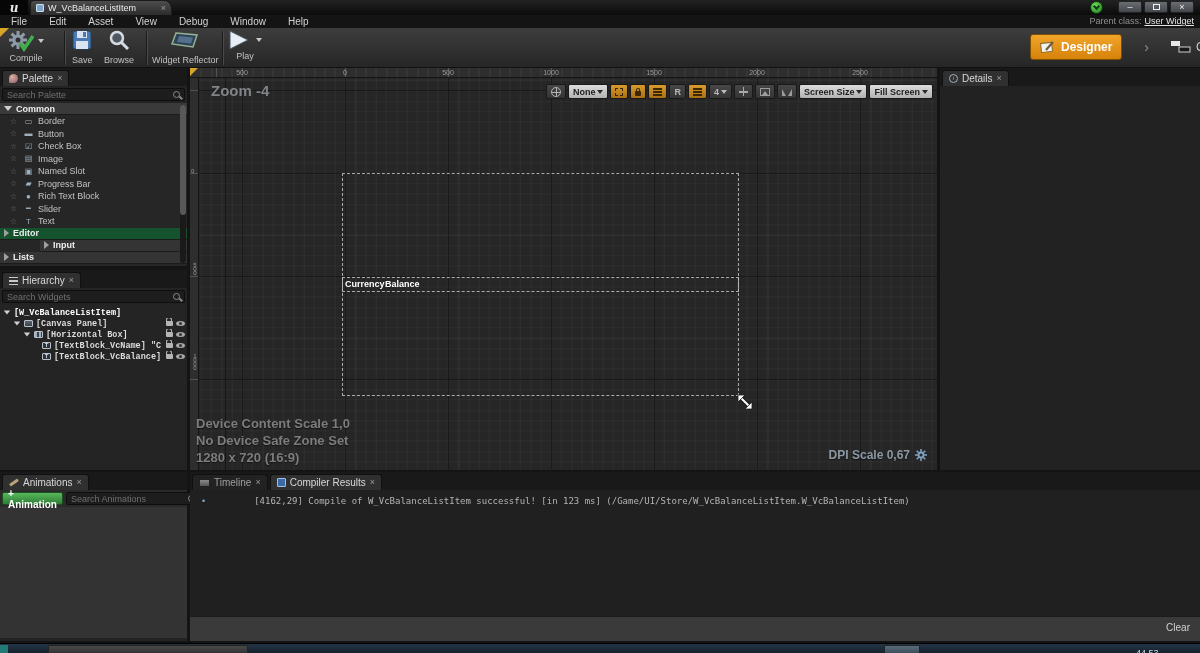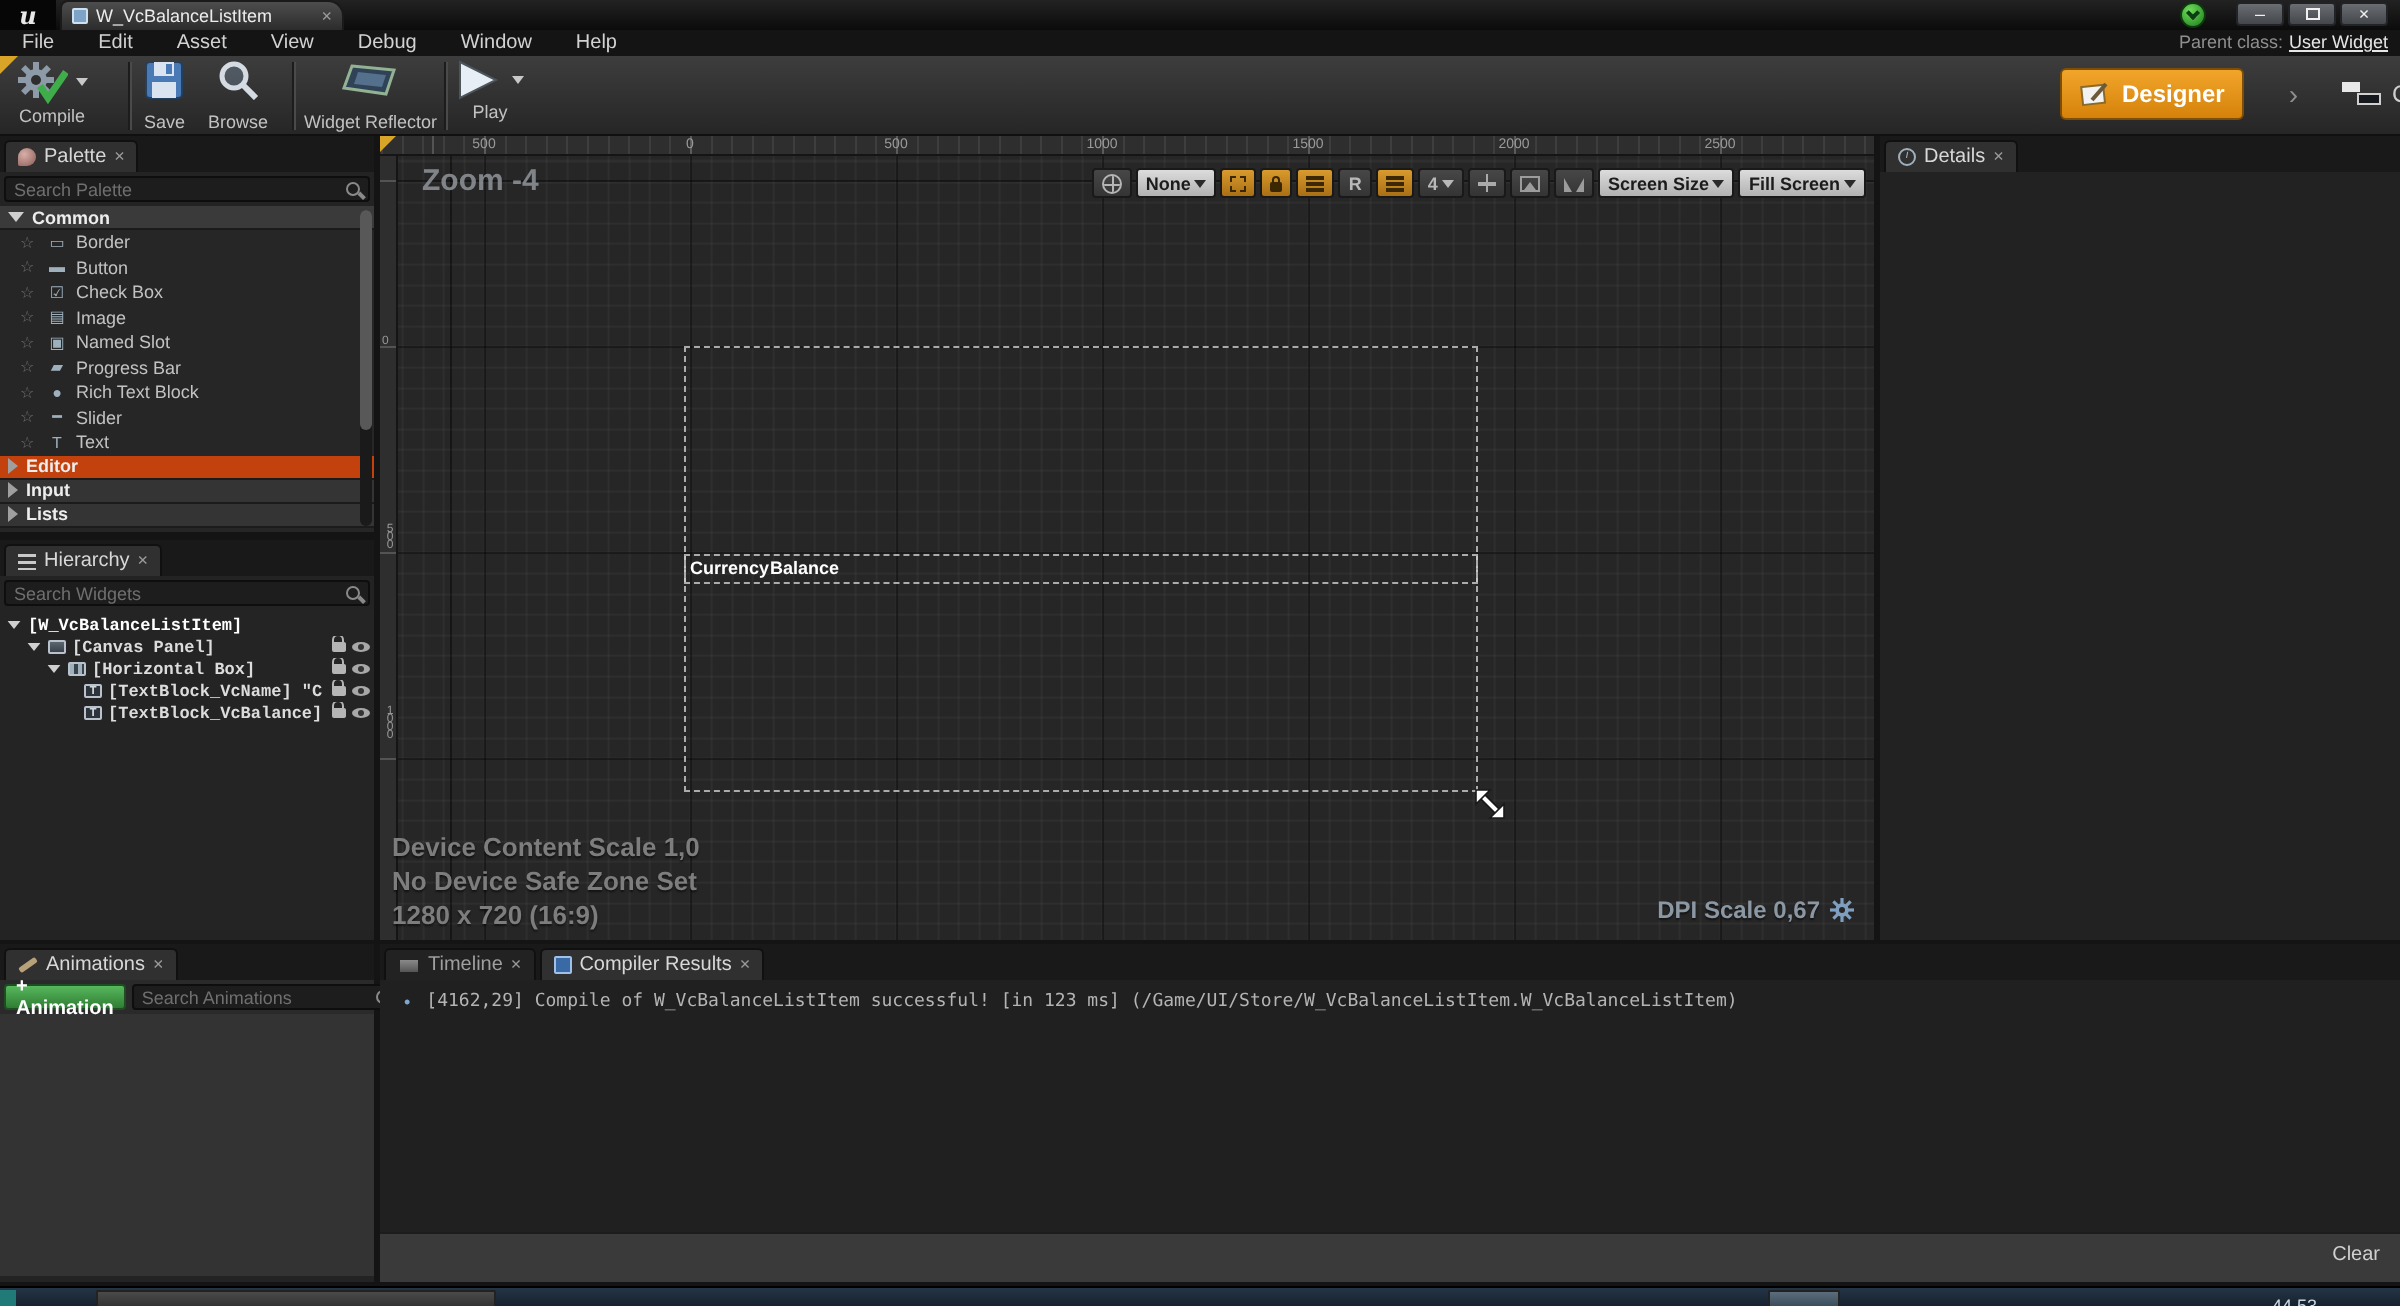--- a/index.html
+++ b/index.html
@@ -124,21 +124,21 @@
   .mirrico { width:10px; height:8px; position:relative;}
   .mirrico::before{ content:""; position:absolute; left:0; bottom:0; border-left:4px solid #9c9c9c; border-top:7px solid transparent;}
   .mirrico::after{ content:""; position:absolute; right:0; bottom:0; border-right:4px solid #9c9c9c; border-top:7px solid transparent;}
   .globe { width:10px; height:10px; border:1px solid #b5b5b5; border-radius:50%; position:relative; overflow:hidden;}
   .globe::before{content:""; position:absolute; left:4px; top:0; width:1px; height:10px; background:#b5b5b5;}
   .globe::after{content:""; position:absolute; top:4px; left:0; height:1px; width:10px; background:#b5b5b5;}
   .statline { font-size:13px; font-weight:bold; color:#7d7d7d; text-shadow:0 1px 1px rgba(0,0,0,.5); white-space:nowrap;}
   .widgettext { font-size:9px; font-weight:bold; color:#fff; white-space:nowrap; }
 
   
-  .logline { font-family:"DejaVu Sans Mono", monospace; font-size:9px; color:#b4b4b4; white-space:nowrap; }
+  .logline { font-family:"DejaVu Sans Mono", monospace; font-size:9px; color:#b4b4b4; white-space:nowrap;margin-left:41px; }
   .bullet { color:#7fa8d0; font-size:9px; }
   .clearbar { background:#3a3a3a; border-top:1px solid #1c1c1c; }
   .clearbtn { position:absolute; right:10px; top:5px; font-size:10px; color:#d0d0d0; }
 
   
   .taskbar { left:0; top:643px; width:1200px; height:10px; background:linear-gradient(#233446,#16222e); border-top:1px solid #000; overflow:hidden;}
   .taskitem { position:absolute; top:1px; height:9px; background:linear-gradient(#4a4a4a,#333); border:1px solid #222; border-radius:1px;}
   .greenbtn { background:linear-gradient(#57b85c,#2f7d34); border:1px solid #1d4d20; border-radius:2px;
     color:#fff; font-weight:bold; font-size:10px; display:flex; align-items:center; justify-content:center; height:13px; padding:0 5px;}
 </style>
@@ -315,25 +315,25 @@
       <div class="pitem">
           <span class="pstar">☆</span>
           <span class="pico">━</span>
           <span>Slider</span>
         </div>
       <div class="pitem">
           <span class="pstar">☆</span>
           <span class="pico">T</span>
           <span>Text</span>
         </div>
-      <div class="sectionhdr" style="background:#c2410c;">
+      <div class="sectionhdr" style="background:#14532d;">
           <span class="col"></span>
           <span>Editor</span>
         </div>
-      <div class="sectionhdr" style="background:#343434;">
+      <div class="sectionhdr" style="background:#343434;margin-left:40px;">
           <span class="col"></span>
           <span>Input</span>
         </div>
       <div class="sectionhdr" style="background:#343434;">
           <span class="col"></span>
           <span>Lists</span>
         </div>
       <div class="scrollbar" style="top:2px; height:158px;">
         <div class="scrollthumb" style="top:0; height:110px;"></div>
       </div>

